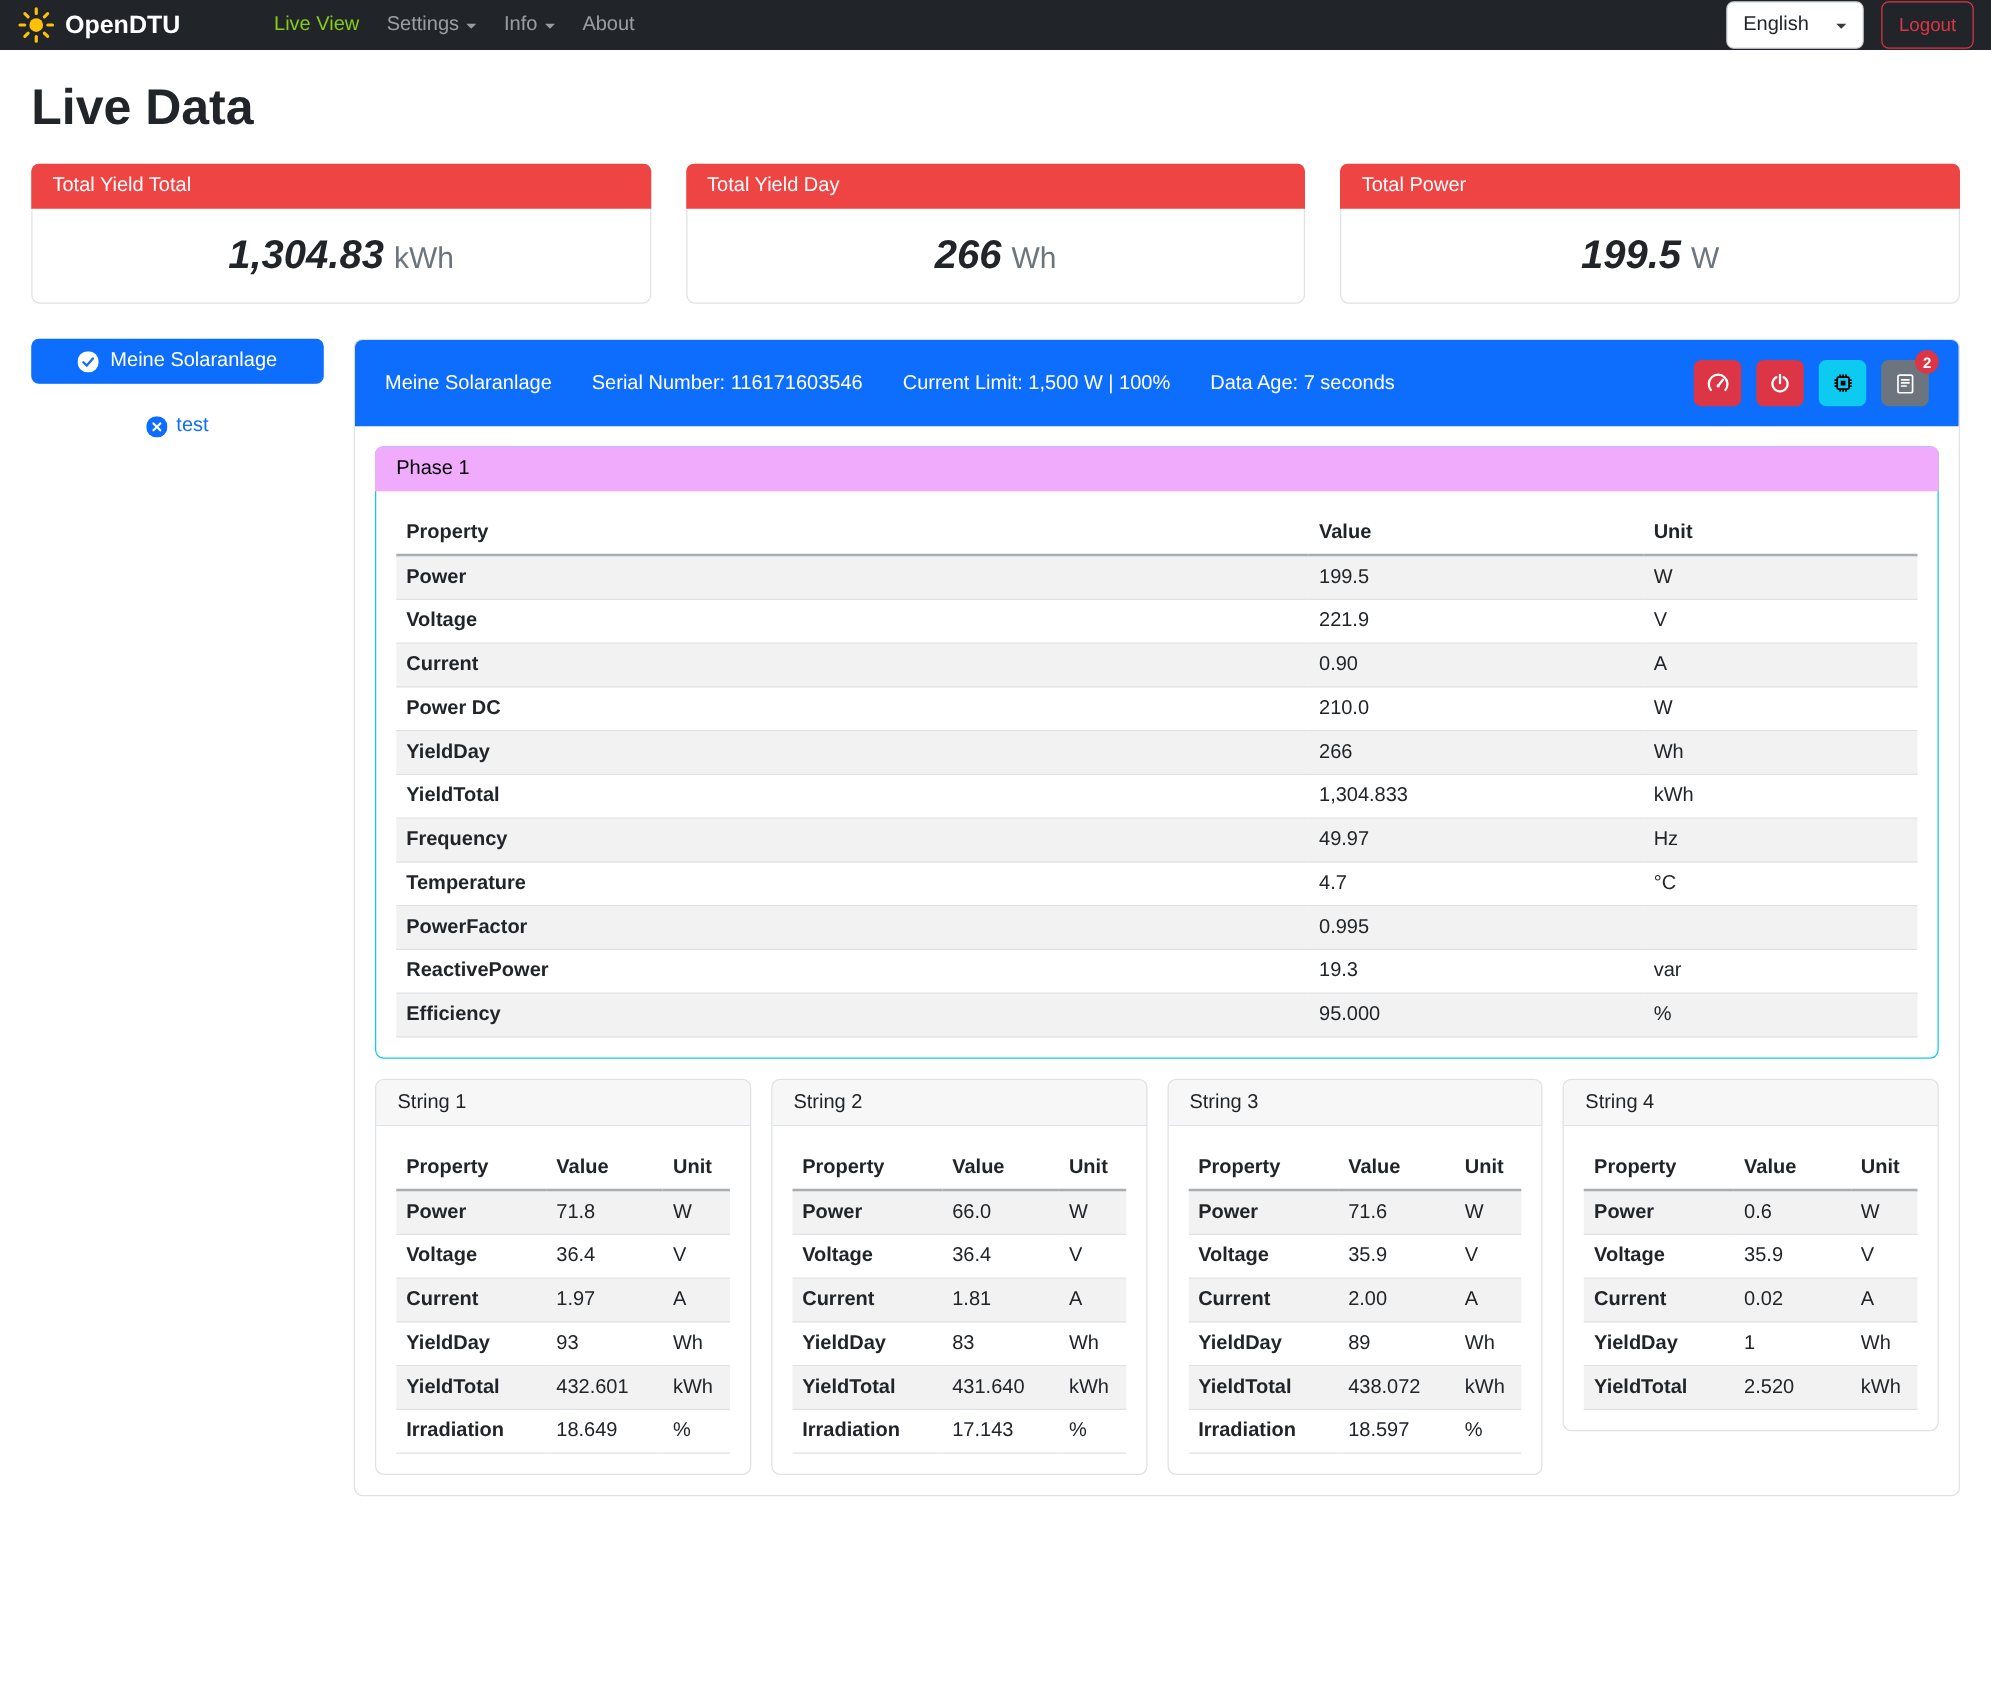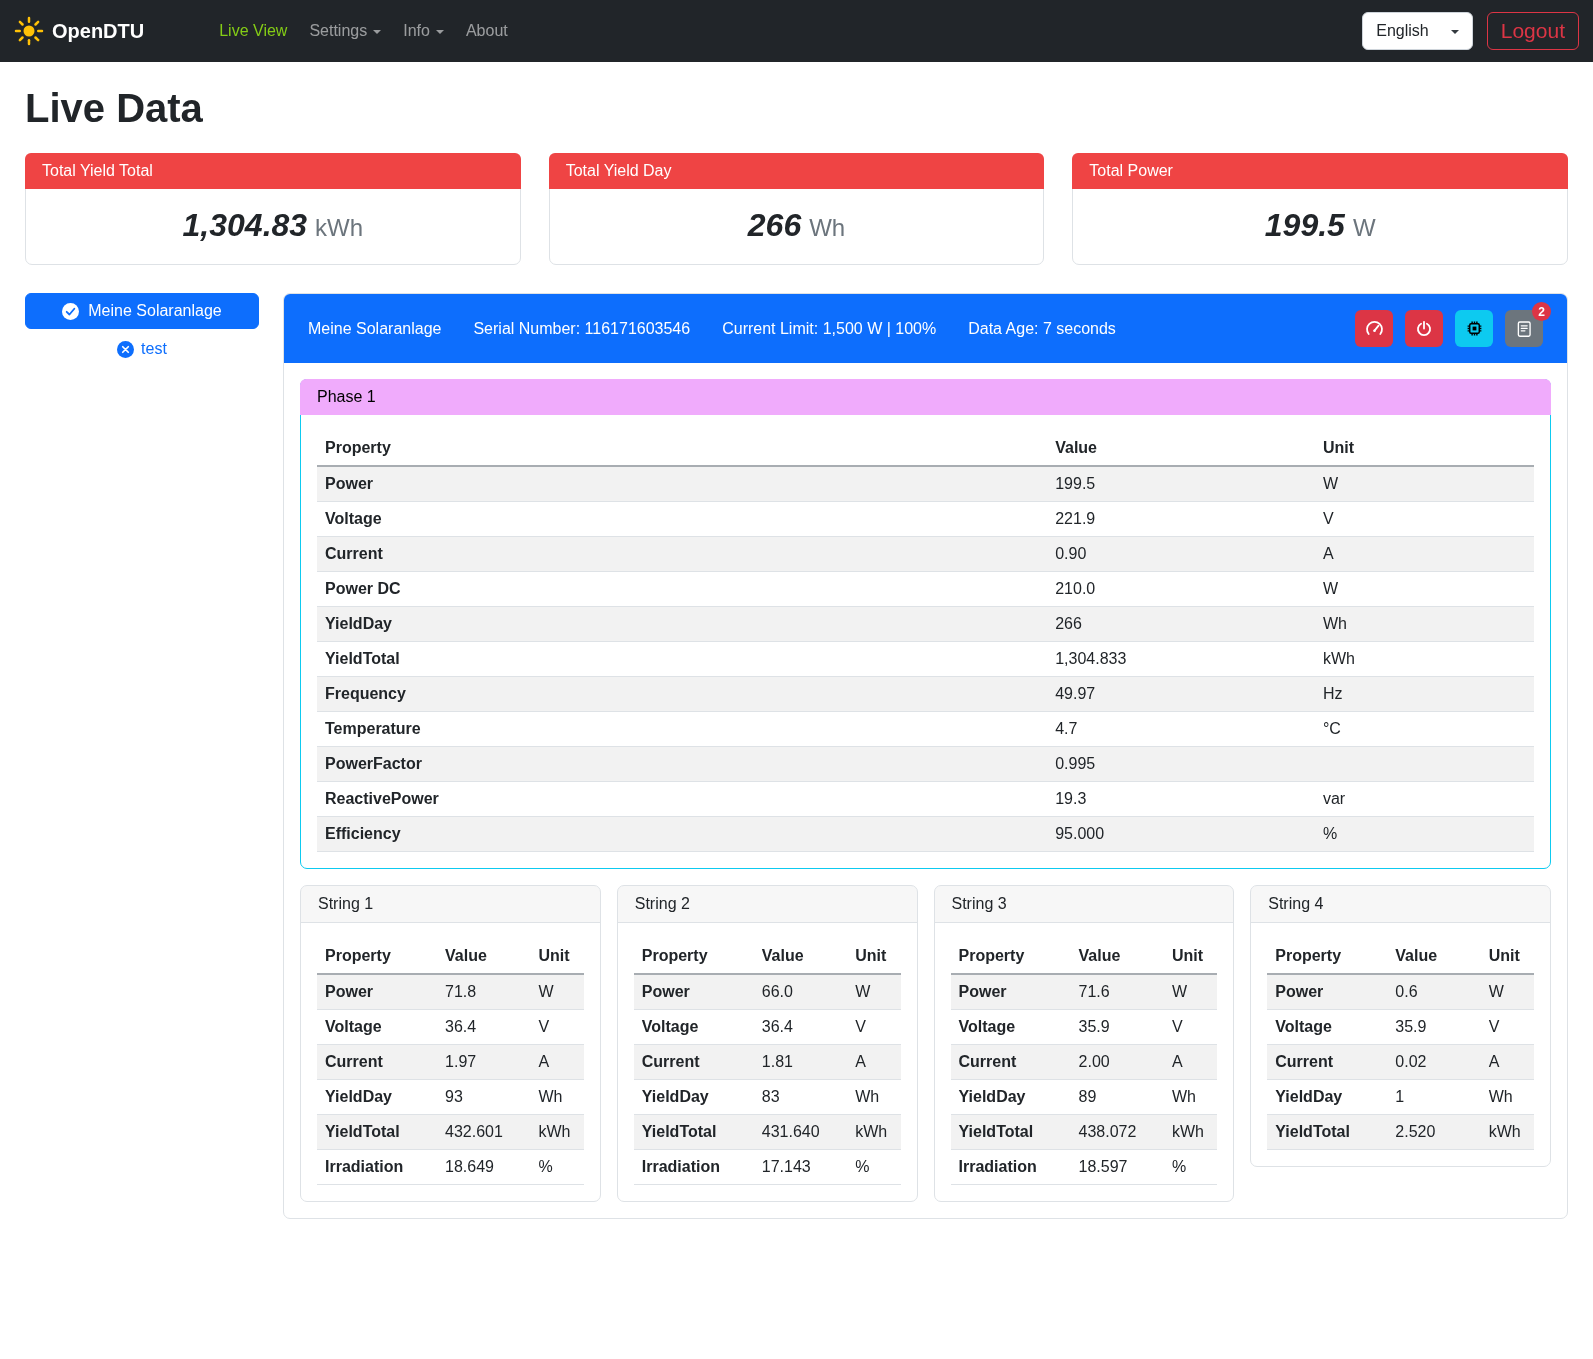--- a/index.html
+++ b/index.html
@@ -1,36 +1,36 @@
 <!DOCTYPE html>
 <html><head>
 <meta charset="utf-8">
 <style>
   * { box-sizing: border-box; }
   html,body { margin:0; padding:0; background:#fff; color:#212529;
     font-family:"Liberation Sans", sans-serif; font-size:16px; }
 
   
-  .navbar { background:#212529; height:62px; display:flex; align-items:center;
+  .navbar { background:#212529; height:40px; display:flex; align-items:center;
     padding:0 14px; }
   .brand { display:flex; align-items:center; gap:8px; color:#fff; font-size:20px;
     font-weight:700; margin-right:26px; cursor:pointer; text-decoration:none; }
   .nav-links { display:flex; align-items:center; gap:6px; }
   .nav-link { color:rgba(255,255,255,.55); padding:8px 8px; cursor:pointer;
     display:flex; align-items:center; gap:6px; text-decoration:none; }
   .nav-link.active { color:#84cc16;margin-left:41px; }
   .caret { display:inline-block; width:0; height:0; border-left:4px solid transparent;
     border-right:4px solid transparent; border-top:4.5px solid currentColor; margin-top:2px; }
   .nav-right { margin-left:auto; display:flex; align-items:center; gap:14px; }
   .lang-select { background:#fff; border:1px solid #ced4da; border-radius:6px;
     padding:7px 13px; display:flex; align-items:center; gap:22px; color:#212529;
     cursor:pointer; height:38px;margin-left:44px; }
   .lang-select .caret { border-top-color:#343a40; }
   .logout-btn { background:transparent; color:#dc3545; border:1px solid #dc3545;
-    border-radius:6px; padding:6px 13px; font-size:21px; cursor:pointer; height:38px;
+    border-radius:6px; padding:6px 13px; font-size:15px; cursor:pointer; height:38px;
     font-family:inherit; }
 
   
   .container { padding:10px 25px 24px; }
   h1.page-title { font-size:40px; font-weight:600; margin:14px 0 22px; }
 
   
   .summary-row { display:flex; gap:28px; margin-bottom:28px; }
   .card { border:1px solid #dee2e6; border-radius:7px; background:#fff; }
   .summary-card { flex:1; }
@@ -40,21 +40,21 @@
   .summary-value { font-size:32px; font-weight:700; color:#212529;font-style:italic; }
   .summary-unit { font-size:24px; font-weight:500; color:#6c757d; margin-left:8px; }
 
   
   .main-row { display:flex; gap:24px; align-items:flex-start; }
   .sidebar { width:234px; flex-shrink:0; }
   .inv-select-btn { width:100%; background:#0d6efd; border:1px solid #0d6efd;
     color:#fff; border-radius:6px; padding:8px 12px; font-size:16px; cursor:pointer;
     display:flex; align-items:center; justify-content:center; gap:9px; font-family:inherit; }
   .sidebar-test { display:flex; align-items:center; justify-content:center; gap:7px;
-    margin-top:11px; color:#0d6efd; cursor:pointer; }
+    margin-top:25px; color:#0d6efd; cursor:pointer; }
 
   
   .inverter-card { flex:1; overflow:hidden; }
   .inv-head { background:#0d6efd; color:#fff; padding:16px 24px 16px 24px;
     display:flex; align-items:center; gap:32px; }
   .inv-head .meta { white-space:nowrap; }
   .head-buttons { margin-left:auto; display:flex; gap:12px; }
   .icon-btn { width:38px; height:37px; border:none; border-radius:6px; cursor:pointer;
     display:flex; align-items:center; justify-content:center; position:relative; padding:0; }
   .btn-danger { background:#dc3545; }

